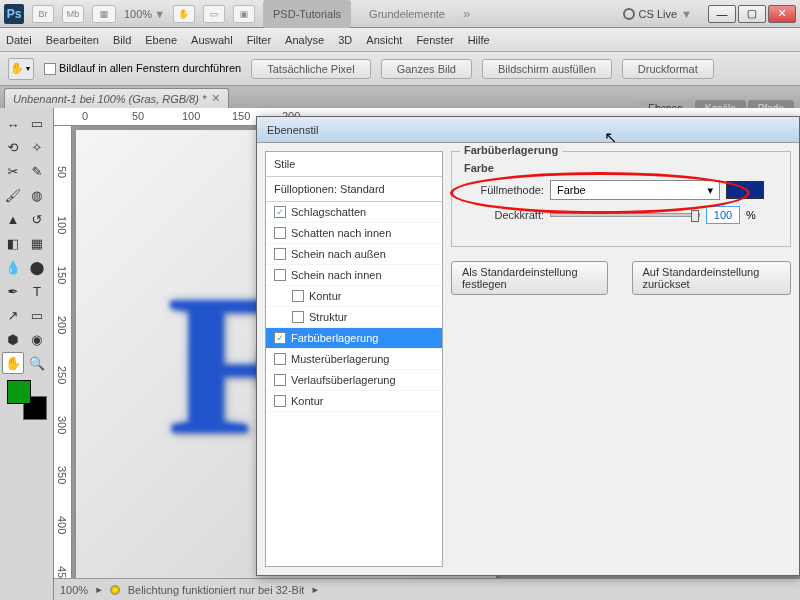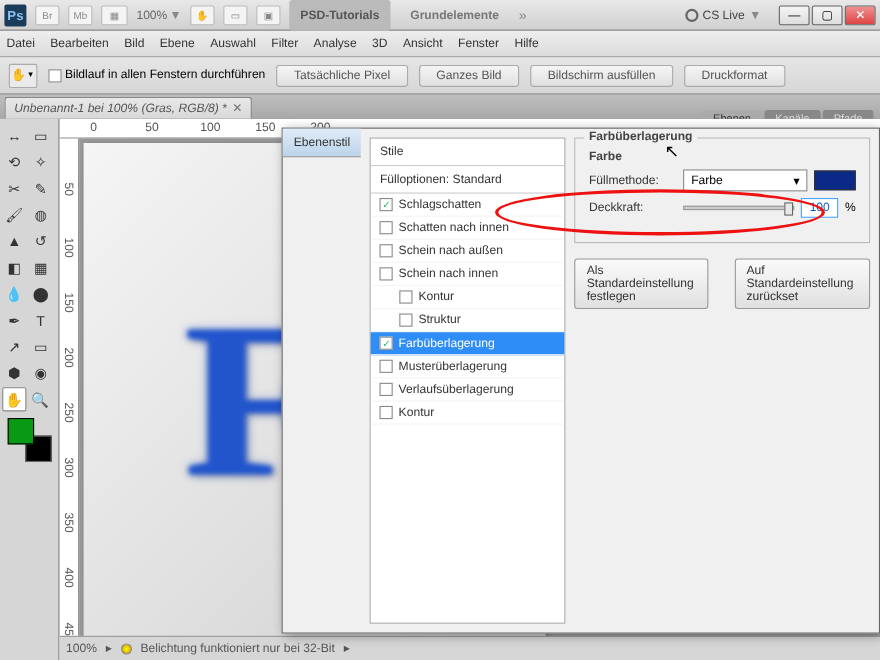--- a/index.html
+++ b/index.html
@@ -1,20 +1,20 @@
 <!DOCTYPE html>
 <html><head>
 <meta charset="utf-8">
 <style>
 *{box-sizing:border-box;margin:0;padding:0;font-family:Tahoma,Arial,sans-serif;font-size:11px}
 body{background:#9a9a9a;width:800px;height:600px;overflow:hidden;position:relative}
 .titlebar{height:28px;background:linear-gradient(#e8e8e8,#d0d0d0);border-bottom:1px solid #888;display:flex;align-items:center;padding:0 4px;gap:8px}
 .ps-logo{width:20px;height:20px;background:#1a3c5a;color:#8bc5ee;font-weight:bold;font-size:12px;display:flex;align-items:center;justify-content:center;border-radius:2px}
 .tb-btn{width:22px;height:18px;background:#f4f4f4;border:1px solid #bbb;border-radius:2px;display:flex;align-items:center;justify-content:center;font-size:9px;color:#888}
-.ws-label{color:#777;font-weight:bold;padding:8px 10px;border-radius:3px}
+.ws-label{color:#777;font-weight:normal;padding:8px 10px;border-radius:3px}
 .ws-label.active{background:#bababa;color:#555}
 .cs-live{margin-left:auto;display:flex;align-items:flex-start;gap:4px}
 .win-controls{display:flex;gap:2px;margin-left:8px}
 .win-btn{width:28px;height:18px;border:1px solid #666;border-radius:2px;display:flex;align-items:center;justify-content:center;background:linear-gradient(#f5f5f5,#ddd)}
 .win-btn.close{background:linear-gradient(#f19090,#d44);color:#fff}
 .menubar{height:24px;background:linear-gradient(#ededed,#dcdcdc);border-bottom:1px solid #aaa;display:flex;align-items:center;padding:0 6px;gap:14px}
 .menubar span{color:#333;cursor:default}
 .optionsbar{height:34px;background:linear-gradient(#e6e6e6,#d6d6d6);border-bottom:1px solid #999;display:flex;align-items:center;padding:0 8px;gap:10px}
 .tool-icon{width:26px;height:22px;border:1px solid #aaa;background:#eaeaea;border-radius:2px;display:flex;align-items:center;justify-content:center}
 .cb{width:12px;height:12px;border:1px solid #888;background:#fff;display:inline-block;vertical-align:middle;margin-right:3px}
@@ -30,35 +30,35 @@
 .sw-bg{width:24px;height:24px;background:#000;border:1px solid #666;position:absolute;bottom:0;right:0}
 .canvas-area{flex:1;background:#9a9a9a;position:relative;overflow:hidden}
 .ruler-h{height:18px;background:#fff;border-bottom:1px solid #888;position:relative;font-size:8px;color:#555}
 .ruler-h span{position:absolute;top:2px}
 .ruler-v{width:18px;background:#fff;border-right:1px solid #888;position:absolute;top:18px;bottom:0;left:0;font-size:8px;color:#555}
 .ruler-v span{position:absolute;left:2px;writing-mode:vertical-rl}
 .canvas{position:absolute;left:22px;top:22px;width:420px;height:480px;background:linear-gradient(135deg,#f5f5f5,#cfcfcf);box-shadow:2px 2px 6px rgba(0,0,0,.3)}
 .fur-letter{position:absolute;left:100px;top:120px;width:180px;height:240px;color:#2255cc;font-size:200px;font-weight:bold;font-family:Arial Black;filter:blur(2px);text-shadow:0 0 8px rgba(34,85,204,.6),0 0 3px rgba(34,85,204,.8),2px 2px 6px rgba(0,0,0,.3);transform:scaleX(1.1)}
 .statusbar{position:absolute;bottom:0;left:0;right:0;height:22px;background:#d6d6d6;border-top:1px solid #999;display:flex;align-items:center;padding:0 6px;gap:8px;color:#555}
 
-.dialog{position:absolute;left:256px;top:116px;right:0;bottom:24px;background:#f0f0f0;border:1px solid #666;box-shadow:2px 2px 10px rgba(0,0,0,.4);display:flex;flex-direction:row}
+.dialog{position:absolute;left:256px;top:116px;right:0;bottom:24px;background:#f0f0f0;border:1px solid #666;box-shadow:2px 2px 10px rgba(0,0,0,.4);display:flex;flex-direction:column}
 .dlg-title{height:26px;background:linear-gradient(#e0ecf8,#bcd4ea);border-bottom:1px solid #999;display:flex;align-items:center;padding:0 10px;color:#333}
 .dlg-body{flex:1;display:flex;padding:8px;gap:8px}
 .style-list{width:178px;border:1px solid #aaa;background:#fff;display:flex;flex-direction:column}
 .sl-head{padding:6px 8px;border-bottom:1px solid #ccc;color:#333}
 .sl-item{padding:4px 8px;display:flex;align-items:center;gap:5px;color:#333;border-bottom:1px solid #f4f4f4}
 .sl-item.sub{padding-left:26px}
 .sl-item.sel{background:#2e8df7;color:#fff}
 .chk{width:12px;height:12px;border:1px solid #888;background:#fff;display:flex;align-items:center;justify-content:center;font-size:9px;color:#2b6;flex-shrink:0}
 .right-pane{flex:1;display:flex;flex-direction:column;gap:8px}
 .fieldset{border:1px solid #bbb;padding:10px 12px 16px;position:relative}
 .fieldset .legend{position:absolute;top:-8px;left:8px;background:#f0f0f0;padding:0 4px;font-weight:bold;color:#444}
 .sub-legend{font-weight:bold;color:#444;margin-bottom:6px}
 .row{display:flex;align-items:center;gap:6px;margin:6px 0}
-.row label{width:80px;color:#333}
+.row label{text-align:right;width:80px;color:#333}
 .dropdown{flex:1;max-width:170px;height:20px;border:1px solid #888;background:#fff;display:flex;align-items:center;padding:0 6px;justify-content:space-between}
 .color-chip{width:38px;height:18px;background:#0b2a87;border:1px solid #333}
 .num-in{width:34px;height:18px;border:1px solid #4aa3ff;background:#fff;text-align:center;color:#1060cc;display:flex;align-items:center;justify-content:center}
 .btn{padding:4px 10px;background:linear-gradient(#fafafa,#e0e0e0);border:1px solid #999;border-radius:3px;color:#333}
 .red-ellipse{position:absolute;border:3px solid #e11;border-radius:50%;width:300px;height:42px;left:450px;top:172px;pointer-events:none}
 .cursor{position:absolute;left:604px;top:128px;font-size:16px;color:#000;pointer-events:none}
 .panel-tabs{position:absolute;right:0;top:100px;height:22px;display:flex;gap:2px;padding-right:6px}
 .ptab{background:#888;color:#ddd;padding:3px 10px;border-radius:3px 3px 0 0;font-size:10px}
 .ptab:first-child{background:#aaa;color:#333}
 .slider-track{flex:1;max-width:150px;height:4px;background:#ccc;position:relative;border:1px solid #999}

